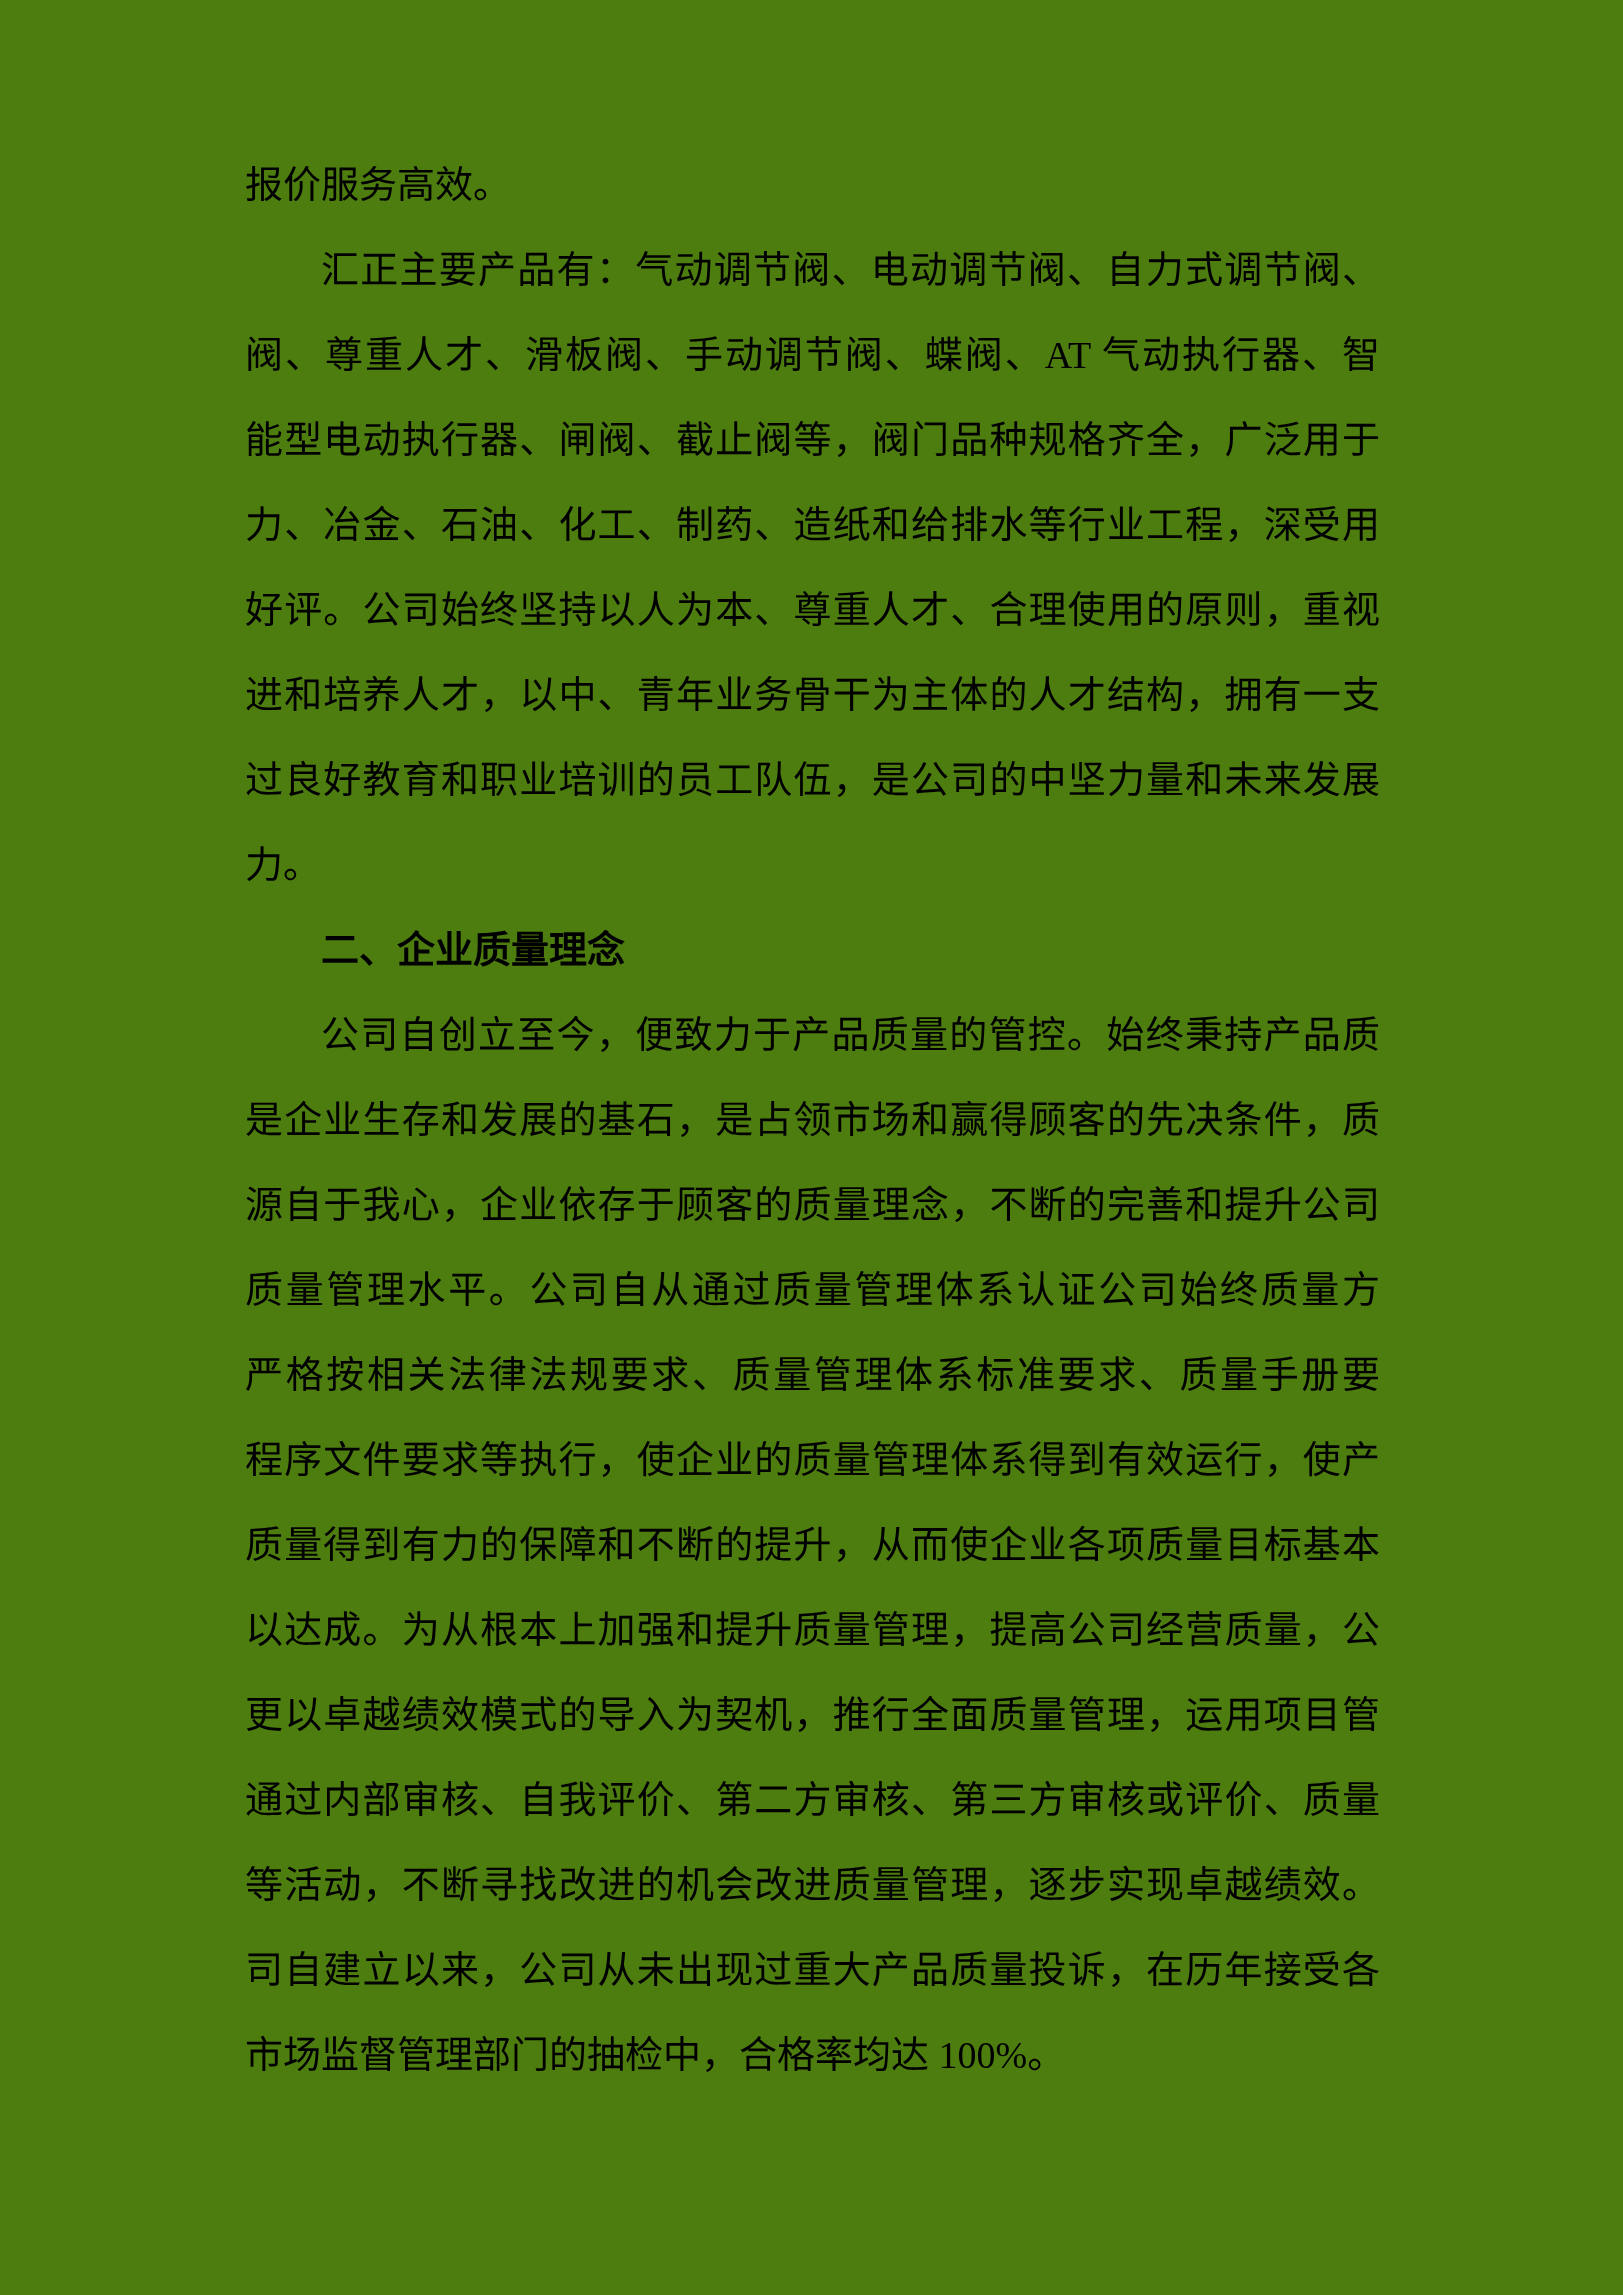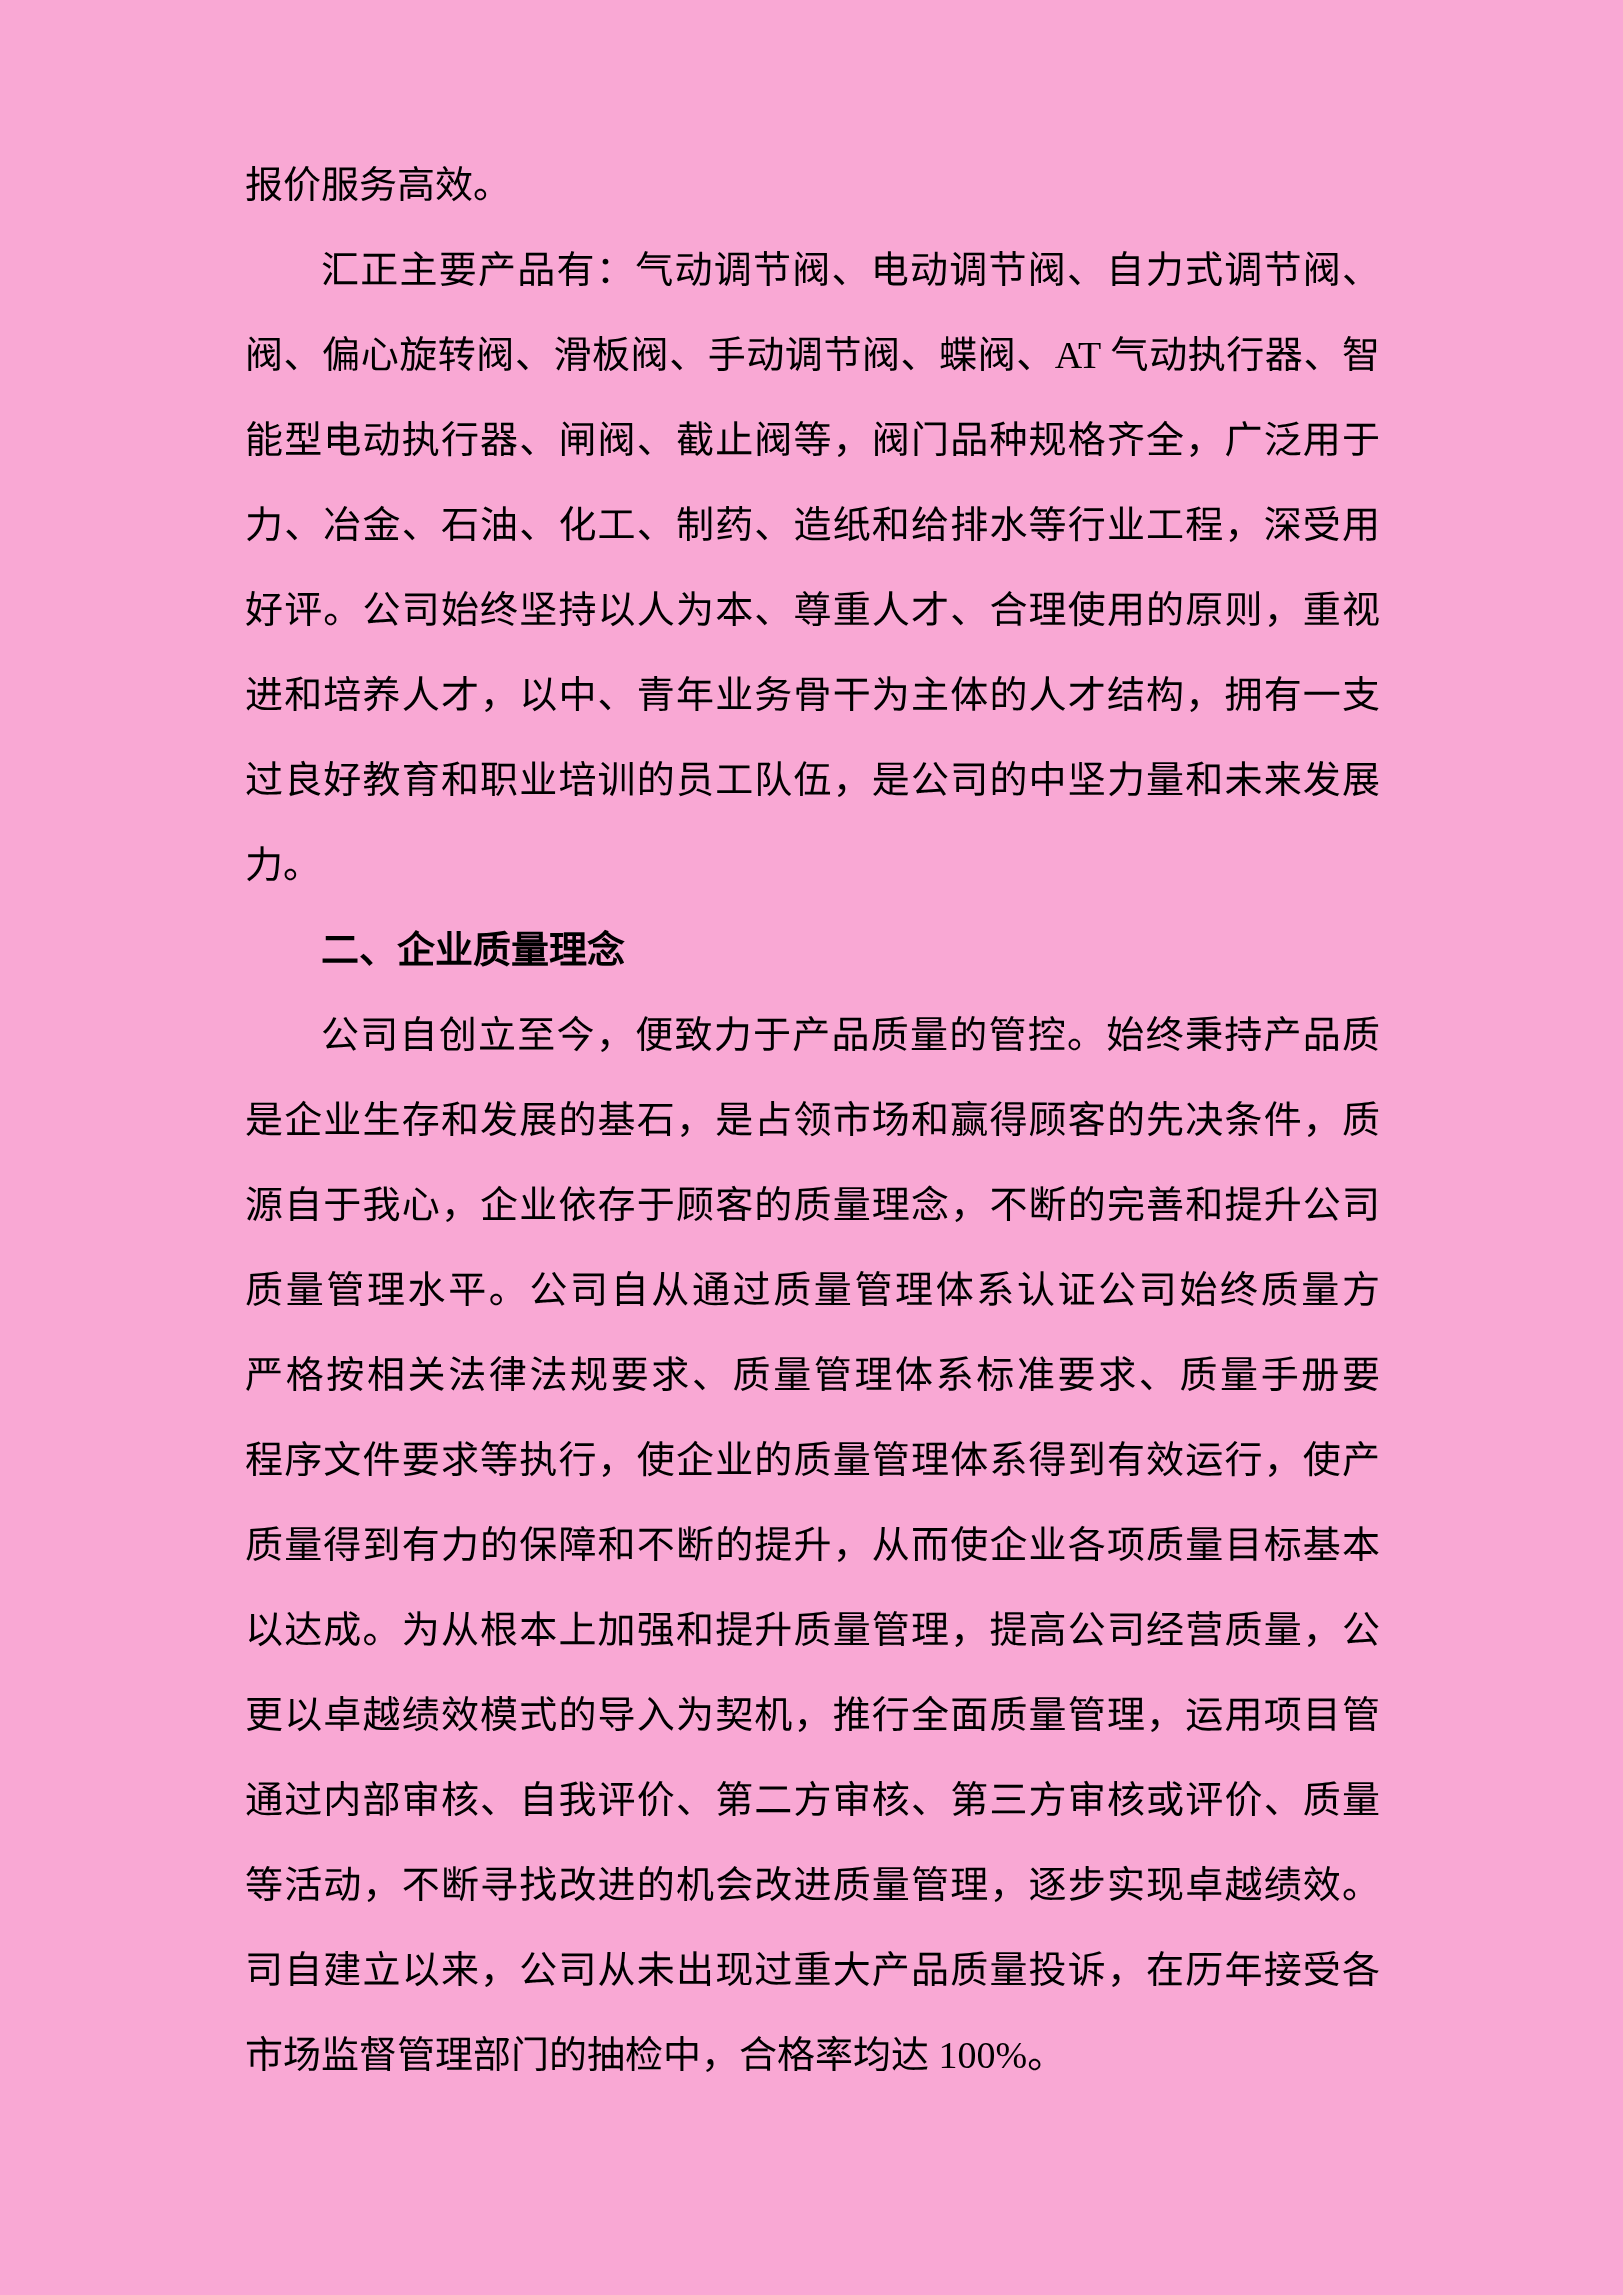--- a/index.html
+++ b/index.html
@@ -5,21 +5,21 @@
 <style>
   html, body {
     margin: 0;
     padding: 0;
     background: #ffffff;
   }
   .page {
     position: relative;
     width: 1623px;
     height: 2295px;
-    background: #f9a8d4;
+    background: #4d7c0f;
     overflow: hidden;
     font-family: "Liberation Serif", "DejaVu Serif", serif;
   }
   .textblock {
     position: absolute;
     left: 245px;
     top: 143px;
     width: 1135px;
     color: #000000;
   }
@@ -51,21 +51,21 @@
 
 <div class="page">
   <div class="textblock">
 
     <div class="para">
       <div class="line last">报价服务高效。</div>
     </div>
 
     <div class="para">
       <div class="line indent">汇正主要产品有：气动调节阀、电动调节阀、自力式调节阀、球</div>
-      <div class="line">阀、偏心旋转阀、滑板阀、手动调节阀、蝶阀、AT 气动执行器、智</div>
+      <div class="line">阀、尊重人才、滑板阀、手动调节阀、蝶阀、AT 气动执行器、智</div>
       <div class="line">能型电动执行器、闸阀、截止阀等，阀门品种规格齐全，广泛用于电</div>
       <div class="line">力、冶金、石油、化工、制药、造纸和给排水等行业工程，深受用户</div>
       <div class="line">好评。公司始终坚持以人为本、尊重人才、合理使用的原则，重视引</div>
       <div class="line">进和培养人才，以中、青年业务骨干为主体的人才结构，拥有一支受</div>
       <div class="line">过良好教育和职业培训的员工队伍，是公司的中坚力量和未来发展动</div>
       <div class="line last">力。</div>
     </div>
 
     <div class="line heading indent">二、企业质量理念</div>
 

